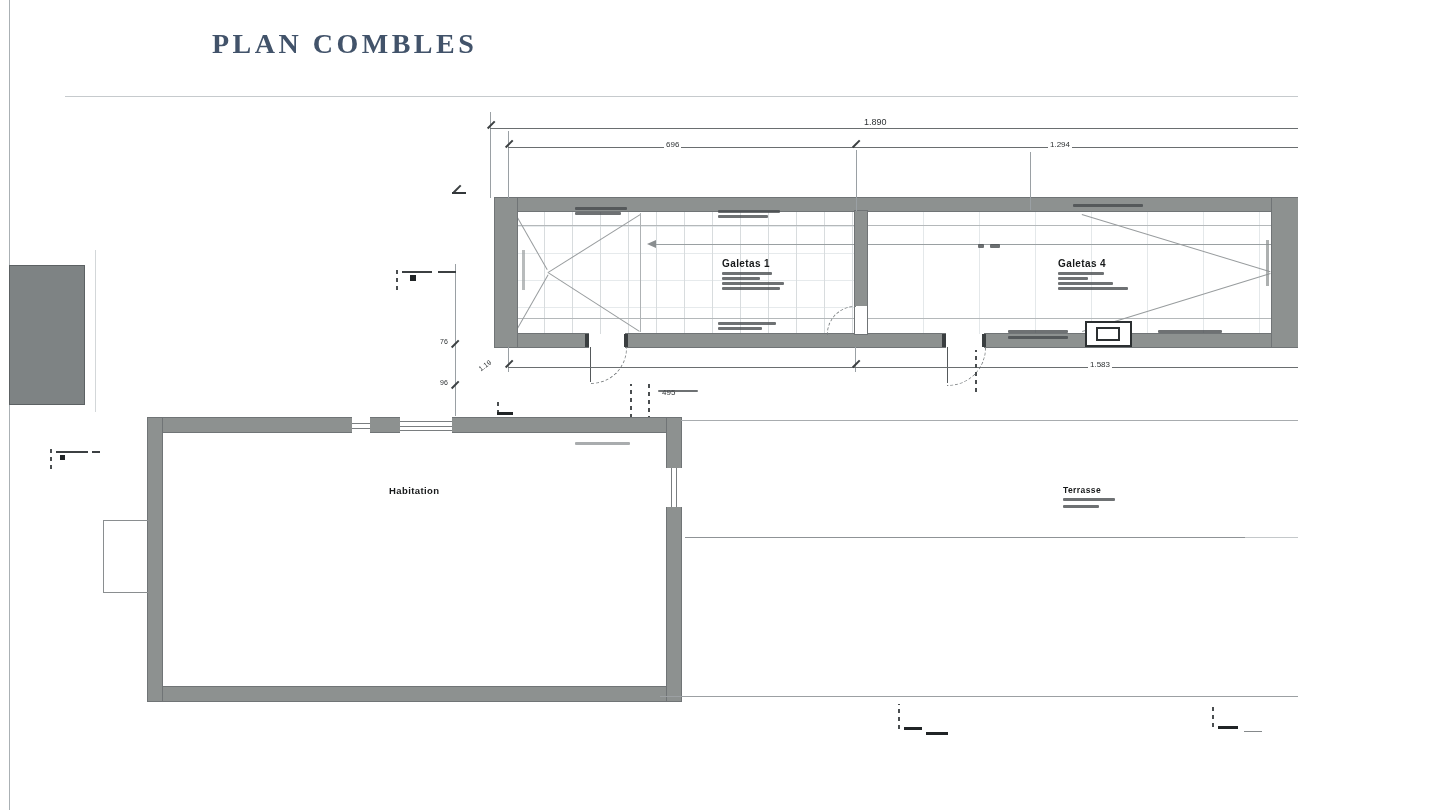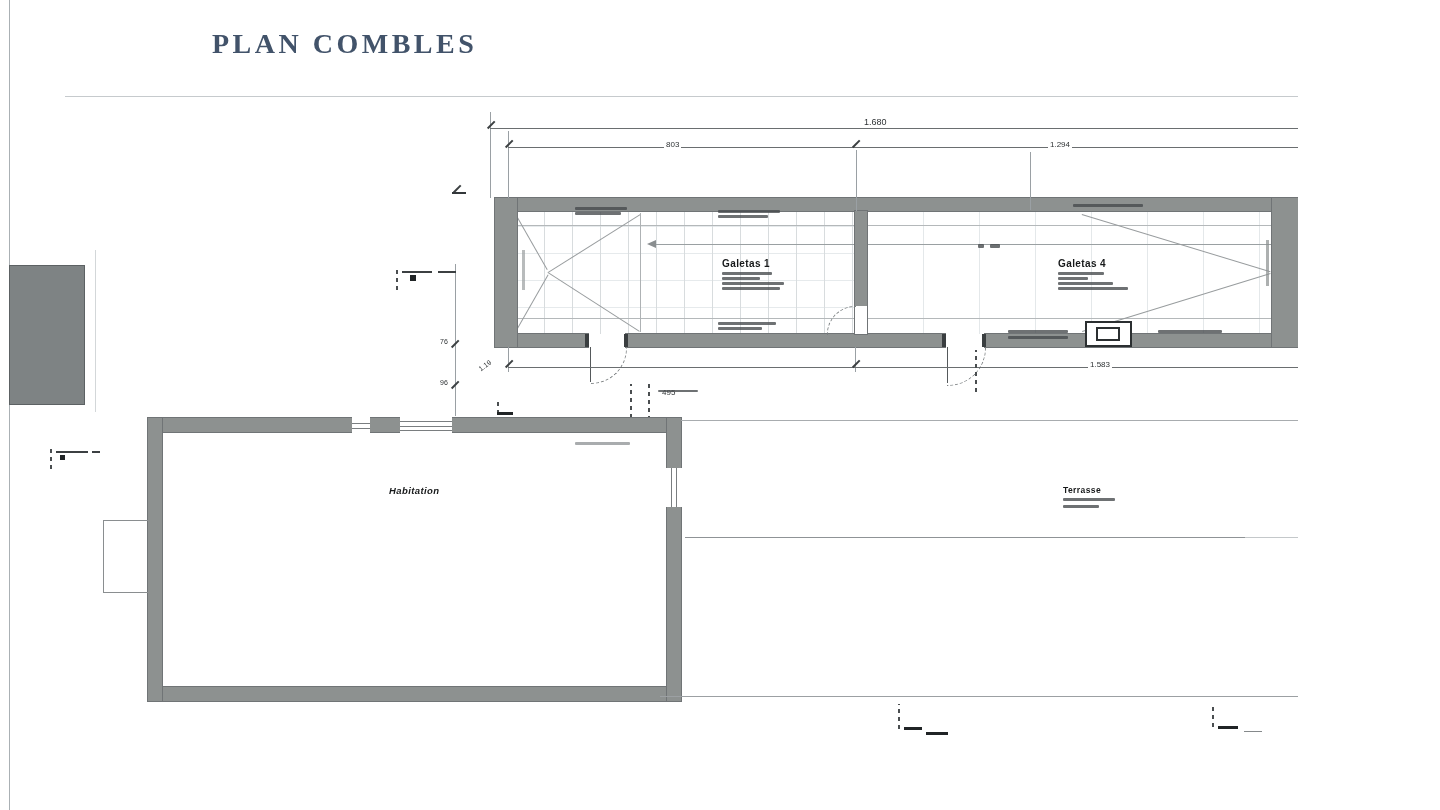--- a/index.html
+++ b/index.html
@@ -112,27 +112,27 @@
 
   <div class="vl" style="left:490px;top:112px;height:86px;"></div>
   <div class="vl" style="left:508px;top:131px;height:67px;"></div>
   <div class="vl" style="left:856px;top:150px;height:61px;"></div>
   <div class="vl" style="left:1030px;top:152px;height:58px;"></div>
   <div class="vl" style="left:1307px;top:112px;height:86px;"></div>
 
   <div class="hl" style="left:490px;top:128px;width:830px;background:#6a6e70;"></div>
   <div class="slash" style="left:486px;top:124px;"></div>
   <div class="slash" style="left:1314px;top:124px;"></div>
-  <div class="dimlabel" style="left:862px;top:118px;font-size:9px;">1.680</div>
+  <div class="dimlabel" style="left:862px;top:118px;font-size:9px;">1.890</div>
 
   <div class="hl" style="left:508px;top:147px;width:799px;background:#6a6e70;"></div>
   <div class="slash" style="left:504px;top:143px;"></div>
   <div class="slash" style="left:851px;top:143px;"></div>
   <div class="slash" style="left:1301px;top:143px;"></div>
-  <div class="dimlabel" style="left:664px;top:141px;">803</div>
+  <div class="dimlabel" style="left:664px;top:141px;">696</div>
   <div class="dimlabel" style="left:1048px;top:141px;">1.294</div>
 
   <div class="vl" style="left:1322px;top:122px;height:50px;"></div>
   <div class="vl" style="left:1337px;top:122px;height:50px;"></div>
   <div class="hl" style="left:1322px;top:130px;width:15px;background:#6a6e70;"></div>
   <div class="dimlabel" style="left:1320px;top:112px;font-size:7px;">26</div>
 
   <div class="slash" style="left:452px;top:188px;"></div>
   <div class="abs" style="left:452px;top:192px;width:14px;height:2px;background:#33373a;"></div>
 
@@ -190,21 +190,21 @@
   <div class="hl" style="left:352px;top:423px;width:18px;background:#7a7e80;"></div>
   <div class="hl" style="left:352px;top:428px;width:18px;background:#7a7e80;"></div>
   <div class="gap" style="left:400px;top:417px;width:52px;height:16px;"></div>
   <div class="hl" style="left:400px;top:421px;width:52px;background:#7a7e80;"></div>
   <div class="hl" style="left:400px;top:426px;width:52px;background:#7a7e80;"></div>
   <div class="hl" style="left:400px;top:430px;width:52px;background:#7a7e80;"></div>
   <div class="gap" style="left:666px;top:468px;width:16px;height:39px;"></div>
   <div class="vl" style="left:671px;top:468px;height:39px;background:#7a7e80;"></div>
   <div class="vl" style="left:676px;top:468px;height:39px;background:#7a7e80;"></div>
 
-  <div class="roomtitle" style="left:389px;top:486px;font-size:9.5px;font-style:italic;">Habitation</div>
+  <div class="roomtitle" style="left:389px;top:486px;font-size:9.5px;">Habitation</div>
   <div class="mtl" style="left:575px;top:442px;width:55px;height:2.5px;"></div>
 
   <div class="hl" style="left:103px;top:520px;width:45px;background:#8a8e90;"></div>
   <div class="vl" style="left:103px;top:520px;height:72px;background:#8a8e90;"></div>
   <div class="hl" style="left:103px;top:592px;width:45px;background:#8a8e90;"></div>
 
   <div class="dash-v" style="left:50px;top:446px;height:23px;"></div>
   <div class="abs" style="left:56px;top:451px;width:32px;height:1.5px;background:#3c4042;"></div>
   <div class="abs" style="left:92px;top:451px;width:8px;height:1.5px;background:#3c4042;"></div>
   <div class="tick-sq" style="left:60px;top:455px;width:5px;height:5px;"></div>

